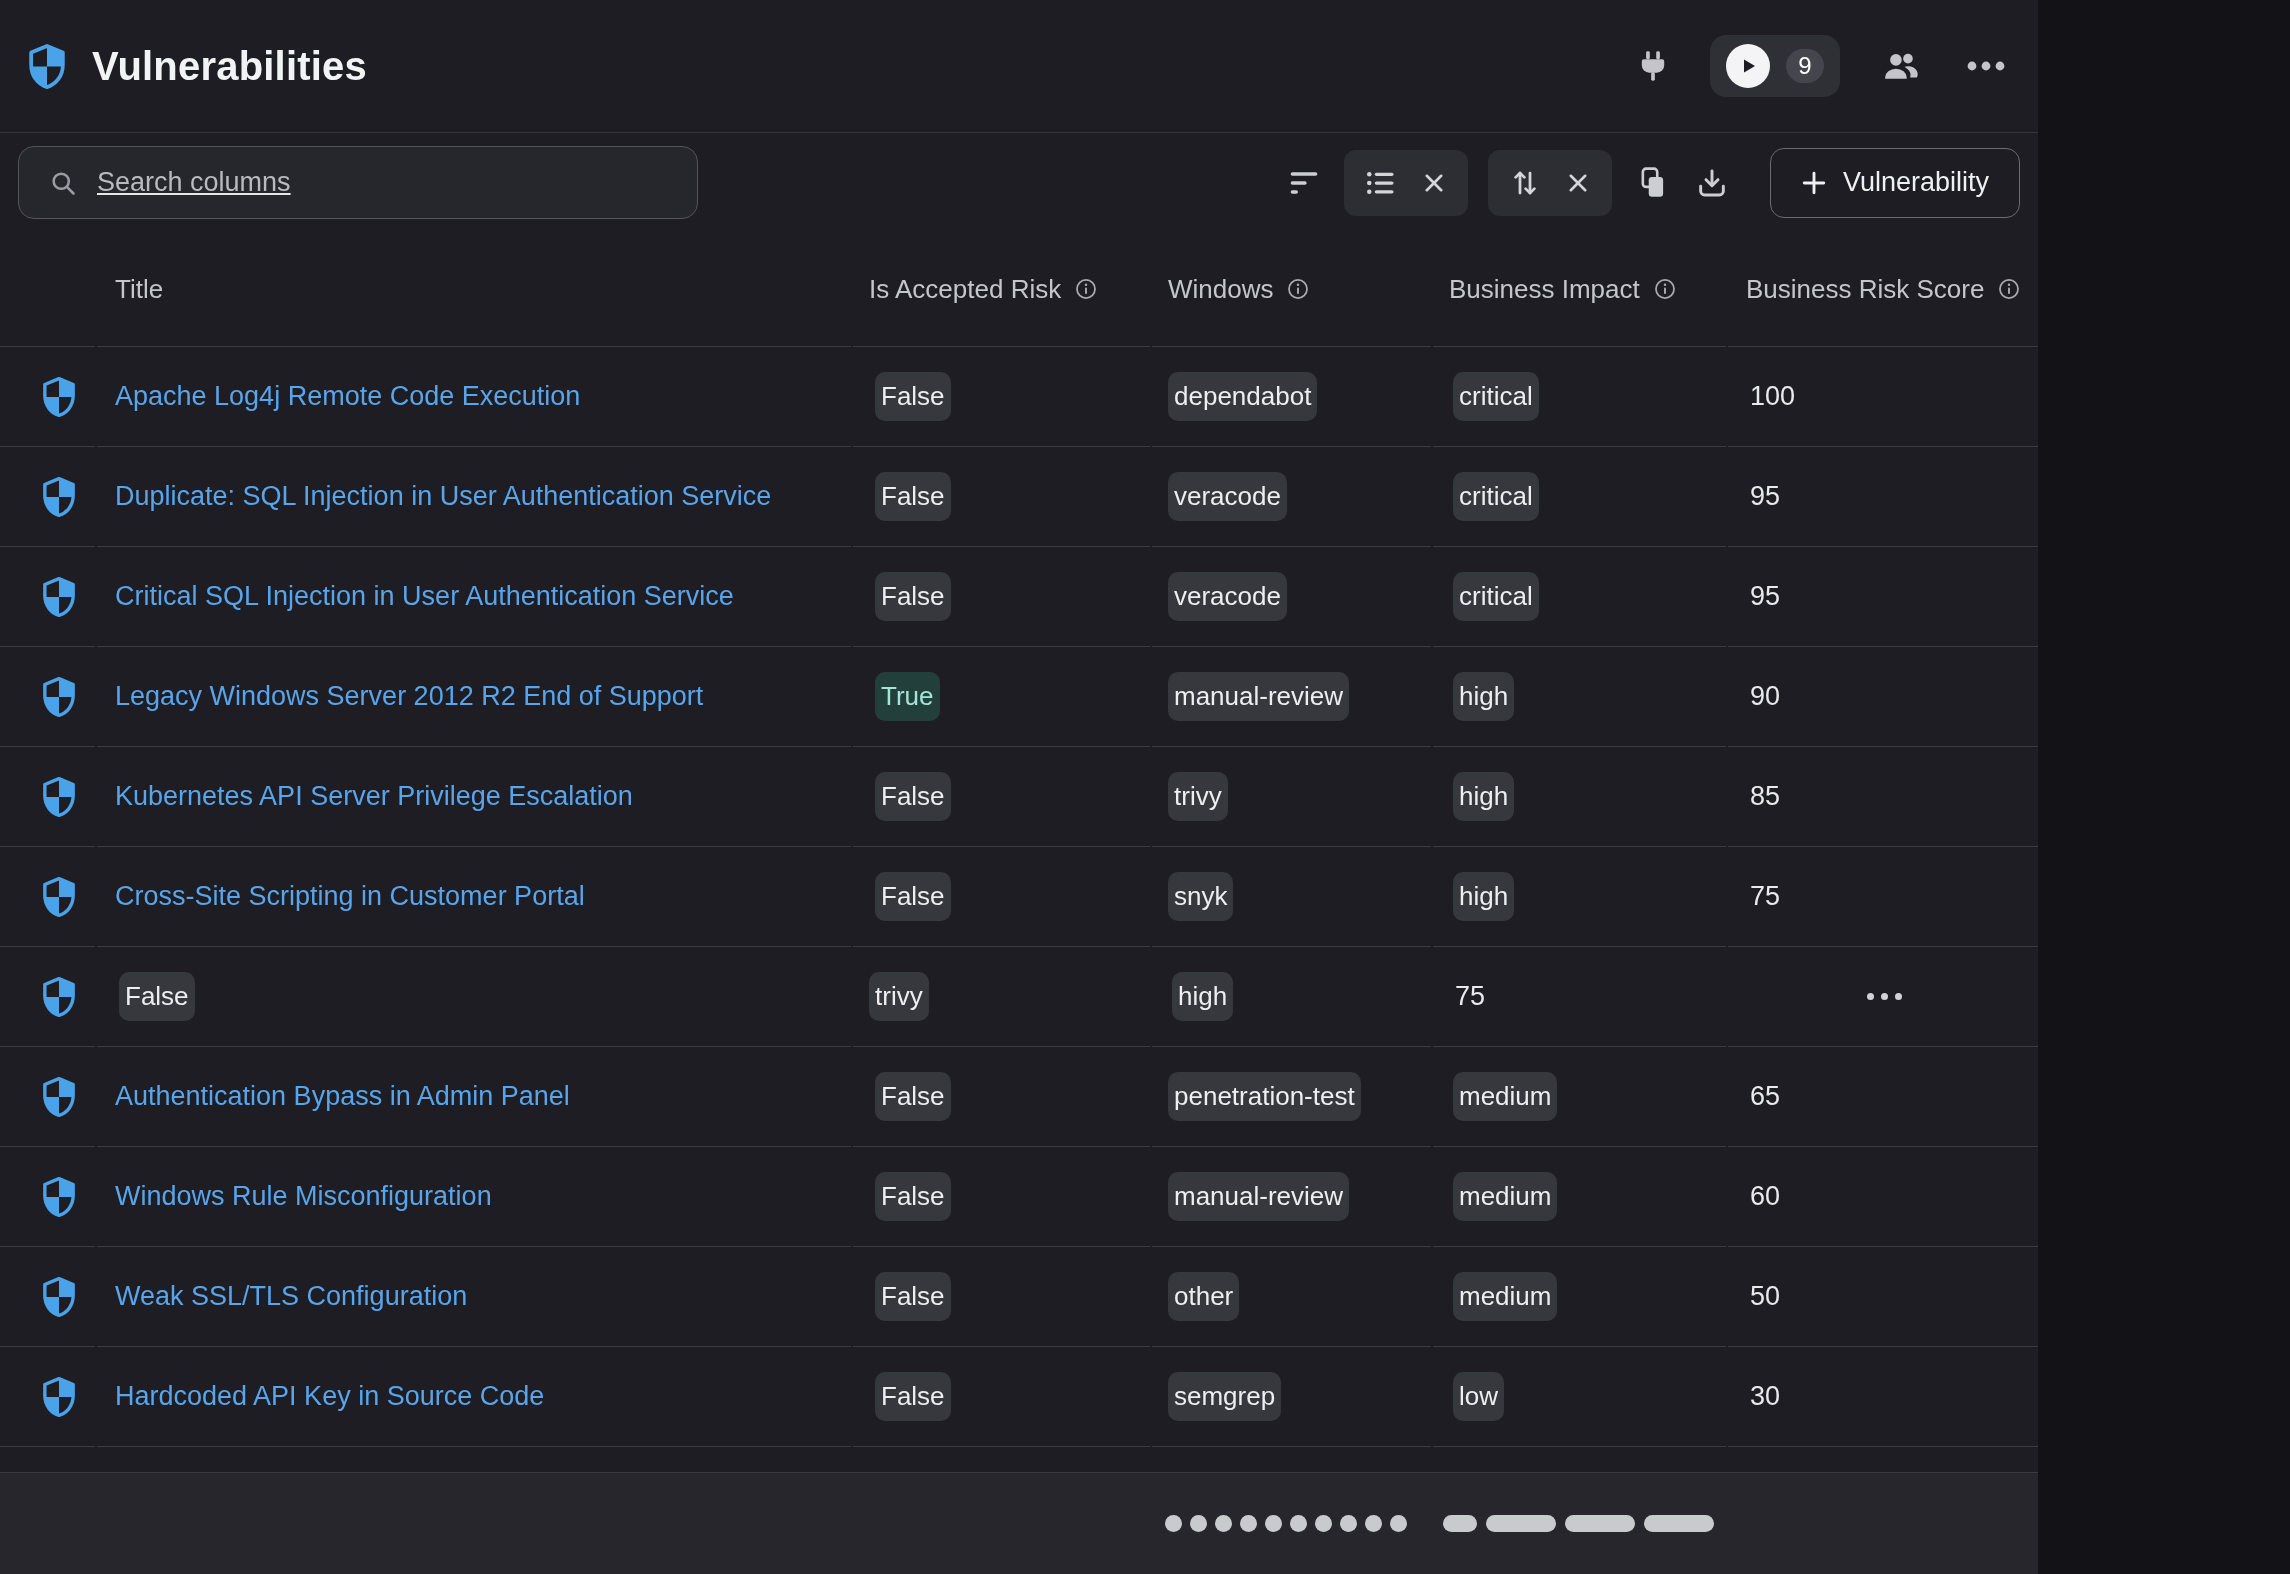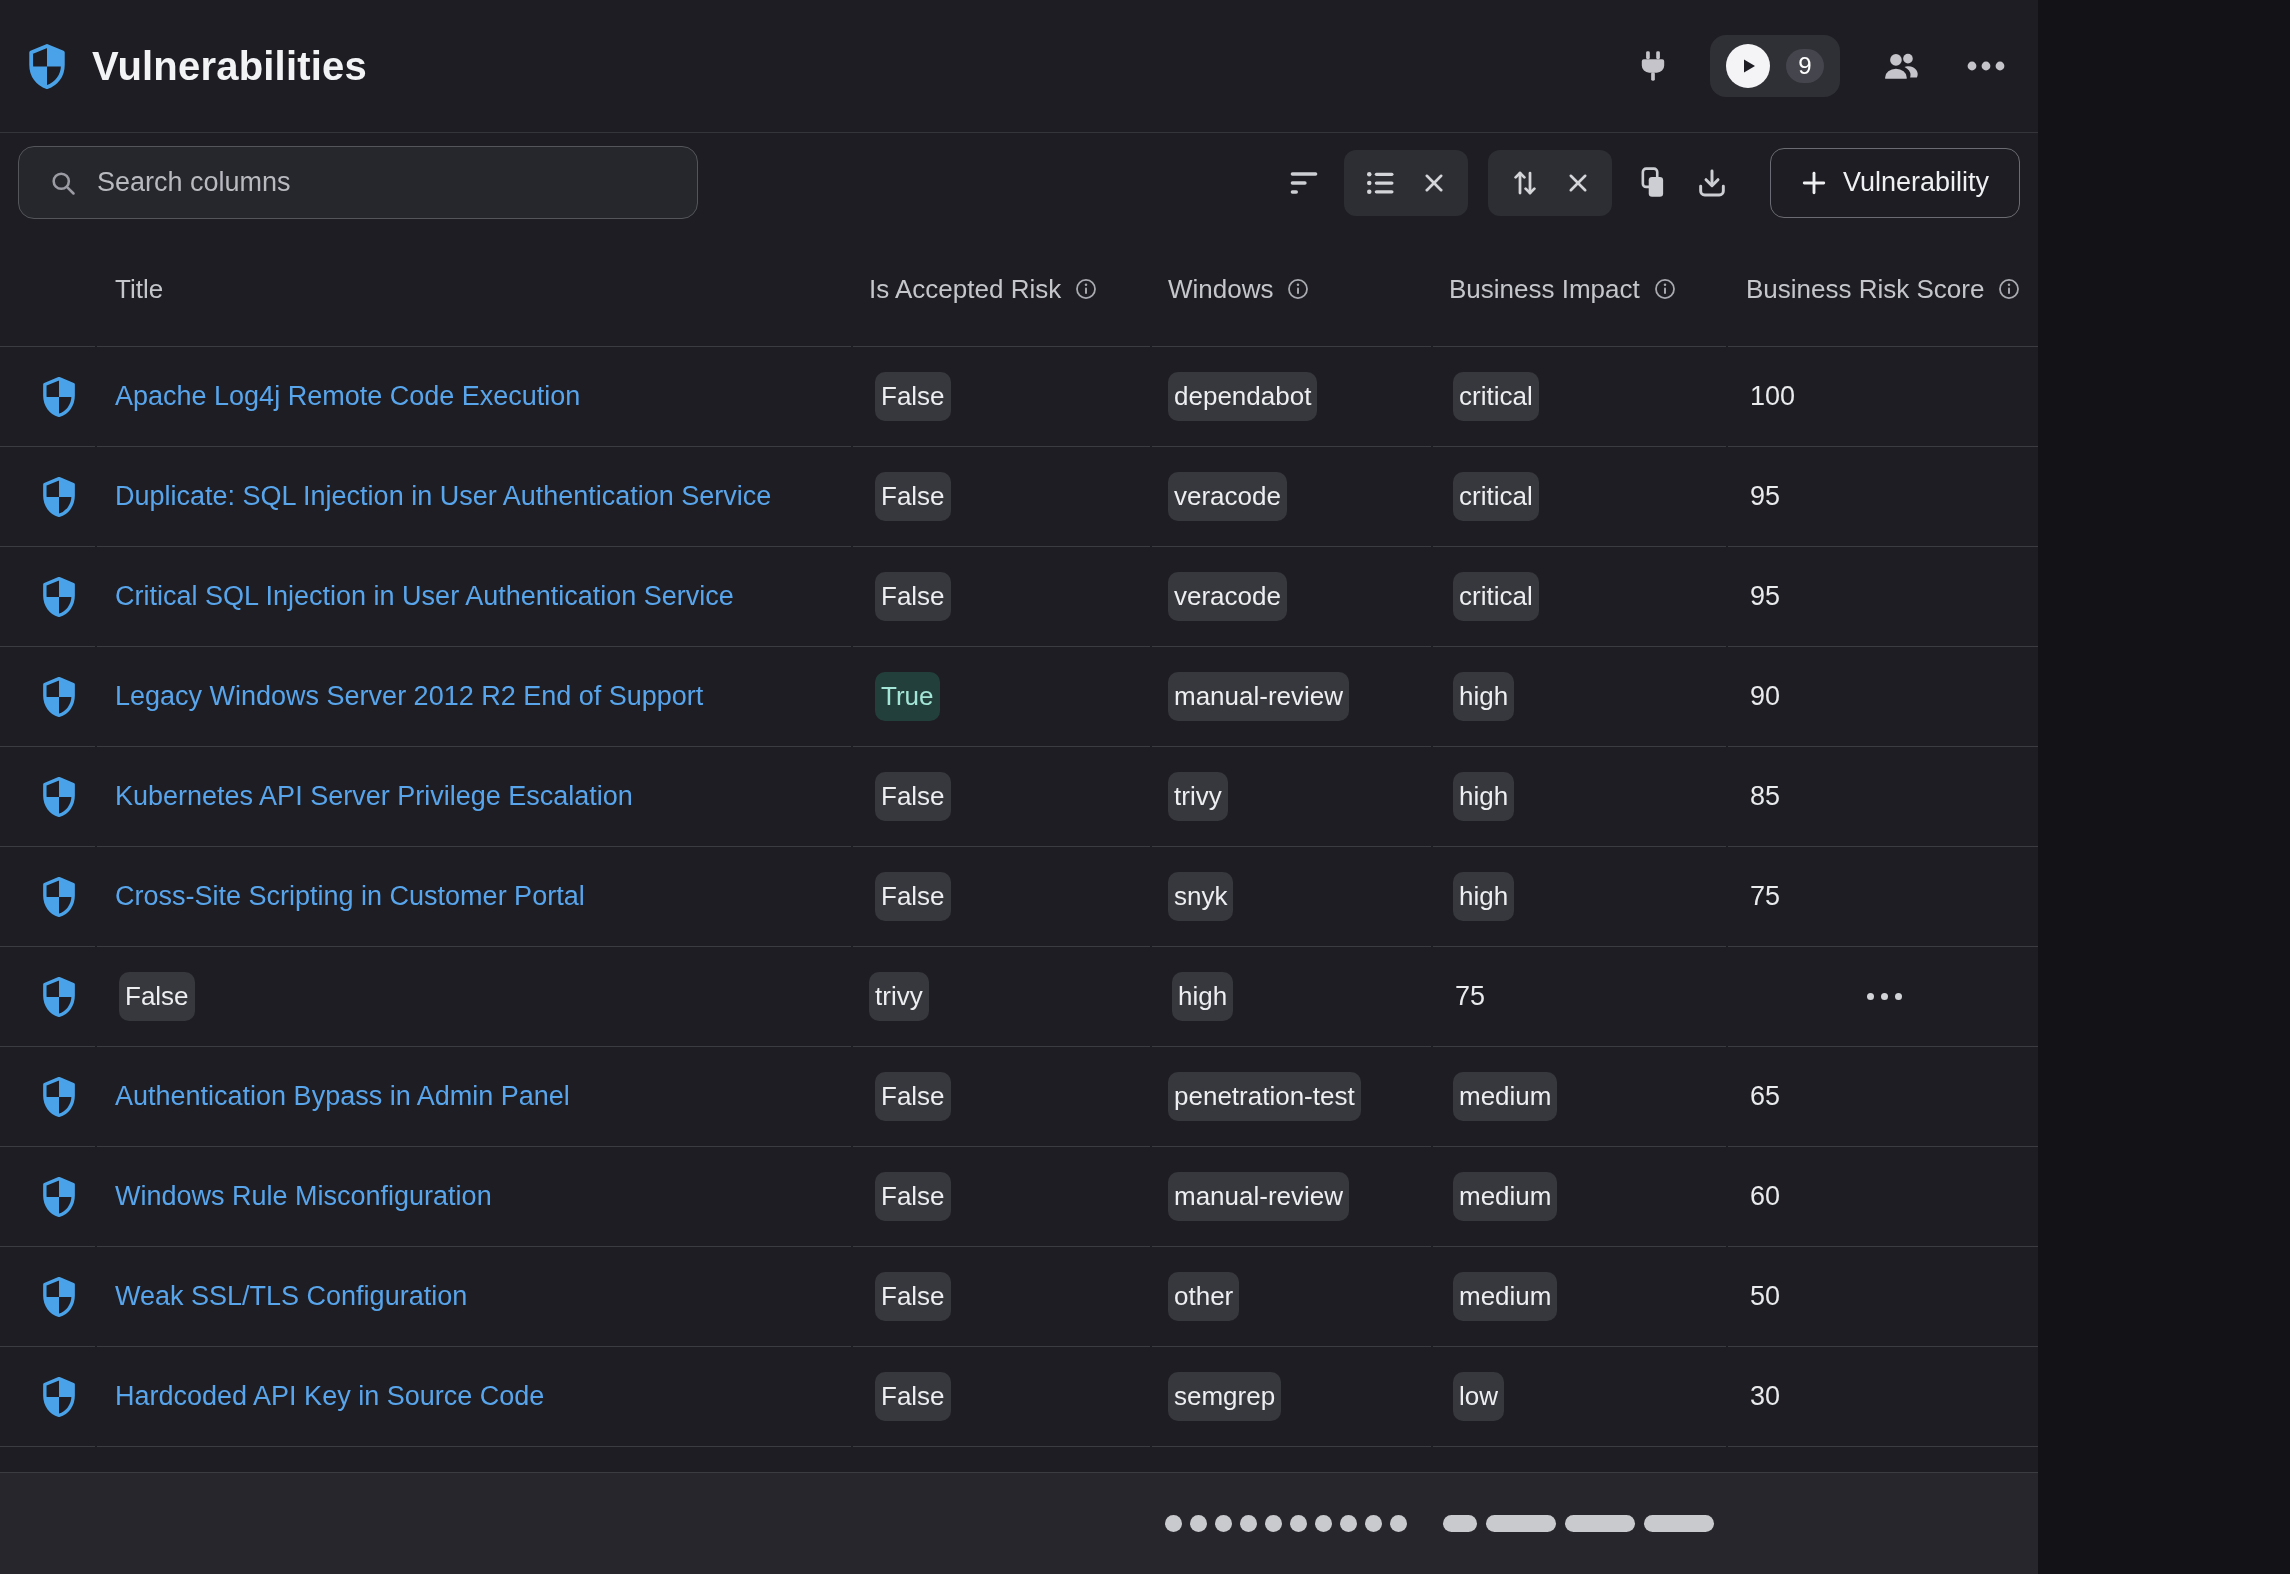--- a/index.html
+++ b/index.html
@@ -43,21 +43,21 @@
   
   .toolbar { position:relative; height:86px; }
   .search {
     position:absolute; left:18px; top:0; width:680px; height:73px;
     background:#26262d; border:1.5px solid #54545b; border-radius:16px;
     display:flex; align-items:center; padding:0 24px 0 30px; gap:20px;
   }
   .search input {
     flex:1; background:transparent; border:none; outline:none;
     font-family:"Liberation Sans", sans-serif;
-    font-size:27px; color:#e6e7e9;
+    font-size:27px; color:#e6e7e9;text-decoration:underline;
   }
   .search input::placeholder { color:#b9bac0; }
   .toolbar-right {
     position:absolute; right:18px; top:0; height:73px;
     display:flex; align-items:center; gap:20px;
   }
   .group-btn {
     height:66px; background:#2d2d34; border-radius:12px;
     display:flex; align-items:center; gap:26px; padding:0 22px; cursor:pointer;
   }

